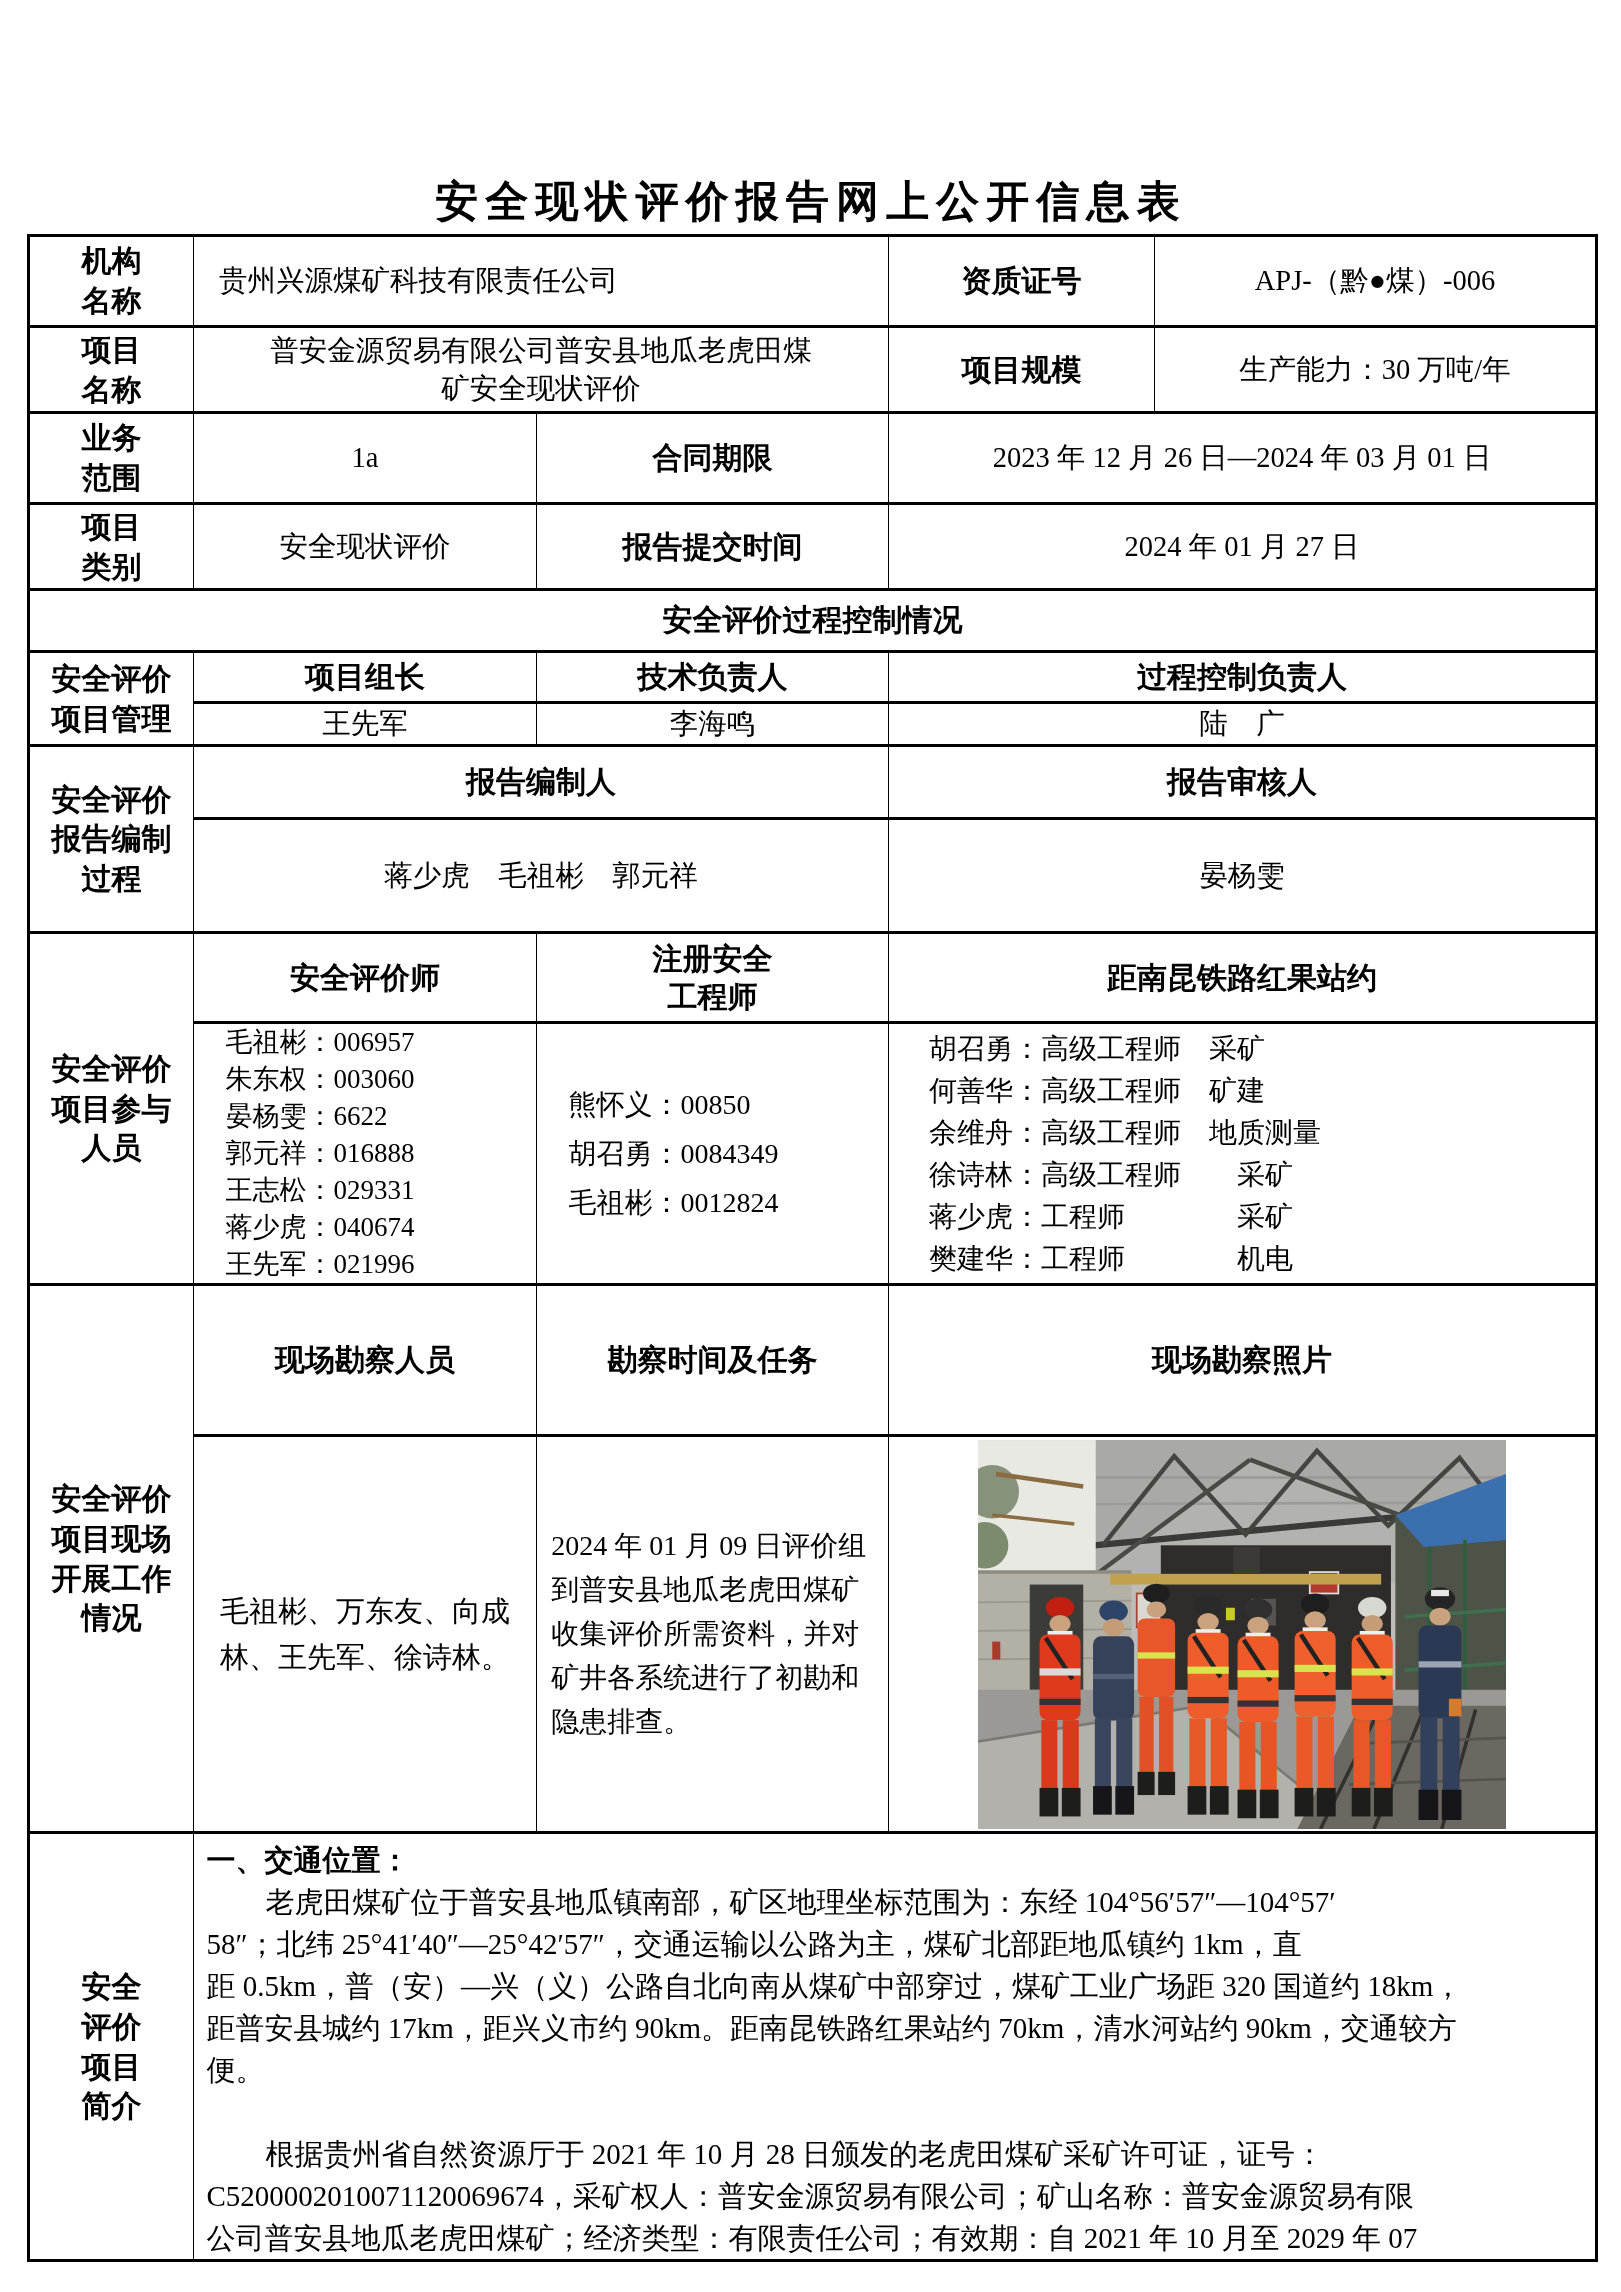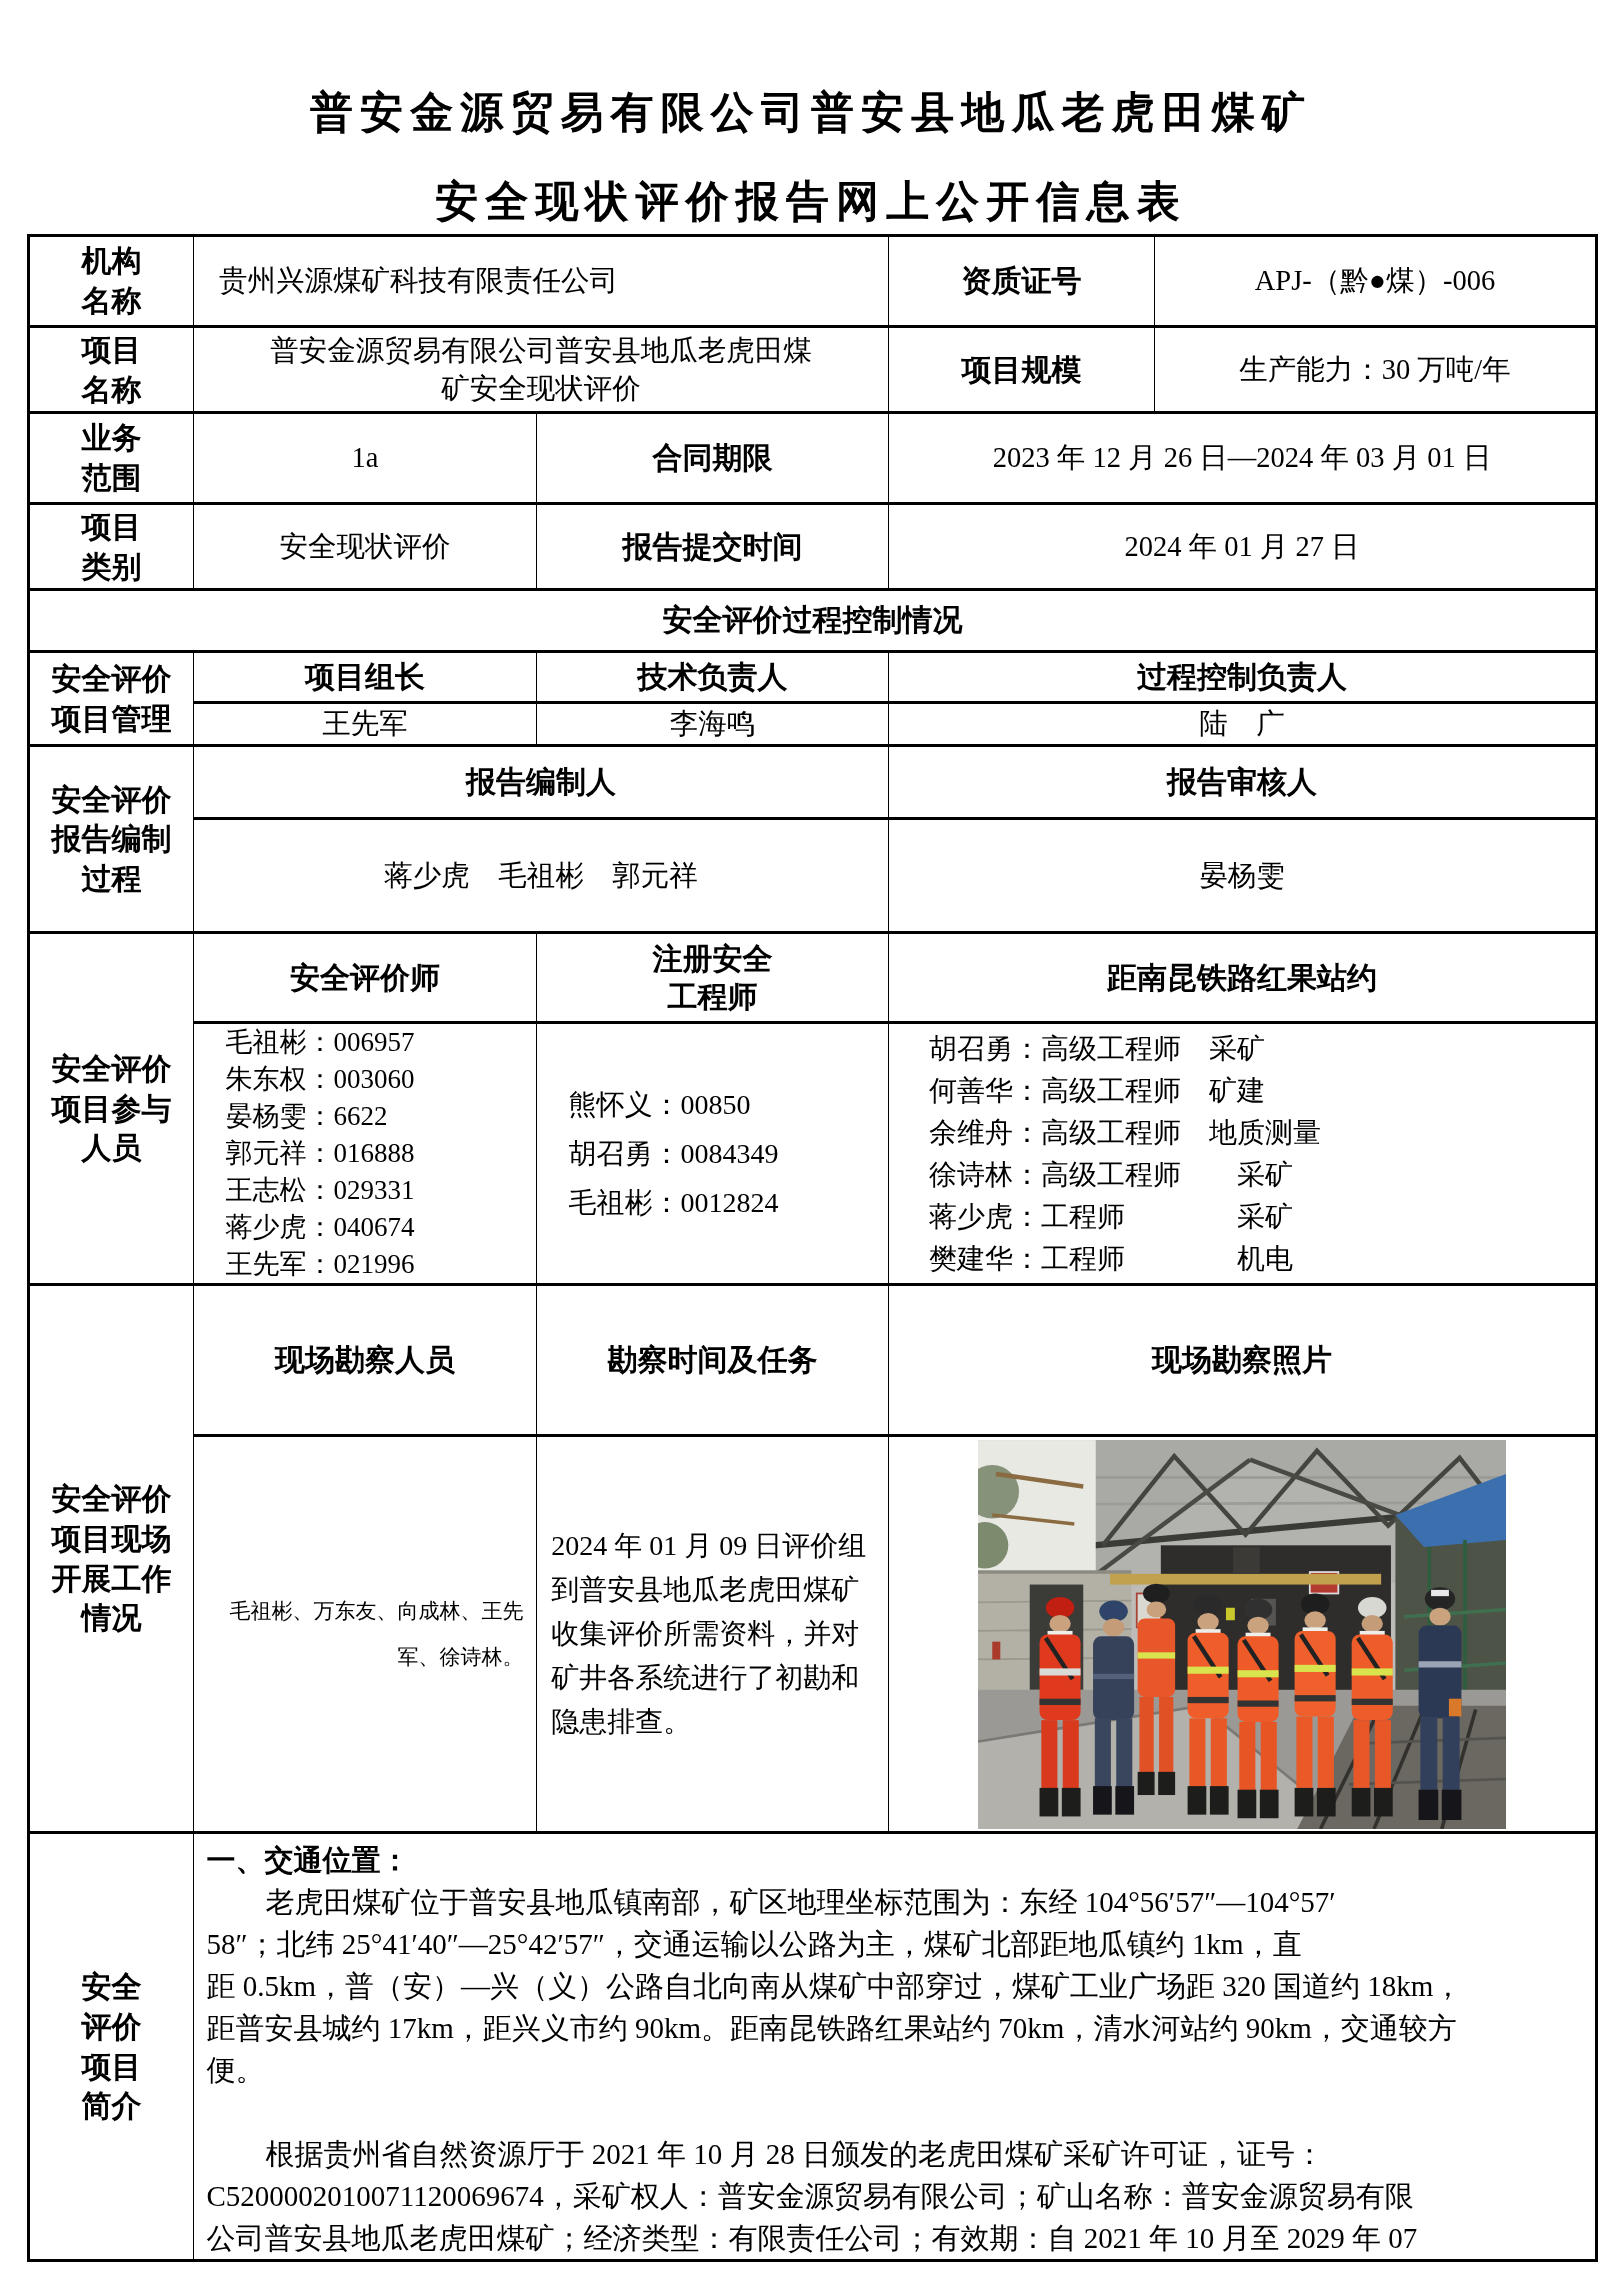--- a/index.html
+++ b/index.html
@@ -27,36 +27,35 @@
   .lbl{font-weight:bold;font-size:30px;line-height:1.32;white-space:pre-line;}
   .hdr{font-weight:bold;font-size:30px;line-height:1.25;white-space:pre-line;}
   .val{font-size:28.5px;white-space:pre-line;}
   .val-left{text-align:left;padding-left:25px;}
   .banner{font-weight:bold;font-size:30px;}
   .list{text-align:left;vertical-align:middle;padding-left:12.5px;}
   .list .li{font-size:27px;line-height:37px;white-space:nowrap;margin-left:19px;}
   .list-c .li{font-size:28px;line-height:49px;}
   .list-d{padding-left:21px;}
   .list-d .li{font-size:28px;line-height:42px;}
-  .staff-cell{font-size:21px;line-height:46px;text-align:right;padding:0 12.5px;}
+  .staff-cell{font-size:29px;line-height:46px;text-align:center;padding:0 12.5px;}
   .task-cell{font-size:28px;line-height:44px;text-align:left;padding:0 14.3px;}
   .photo-cell{vertical-align:middle;text-align:center;padding:0;}
   .intro-cell{text-align:left;vertical-align:top;padding:5.3px 16px 0 12.5px;}
   .intro-cell .line{font-size:29px;line-height:42px;white-space:nowrap;}
   .intro-head{font-weight:bold;font-size:30px;line-height:42px;}
   .indent{padding-left:59px;}
   .gap-top{margin-top:42px;}
   svg{display:block;margin:0 auto;}
 </style>
 </head>
 <body>
 
 <div class="page">
 
-  <div class="doc-title t1">普安金源贸易有限公司普安县地瓜老虎田煤矿</div>
   <div class="doc-title t2">安全现状评价报告网上公开信息表</div>
 
   <table class="main">
     <colgroup>
       <col style="width:165px">
         <col style="width:343px">
         <col style="width:352px">
       <col style="width:266px">
         <col style="width:442px">
     </colgroup>

